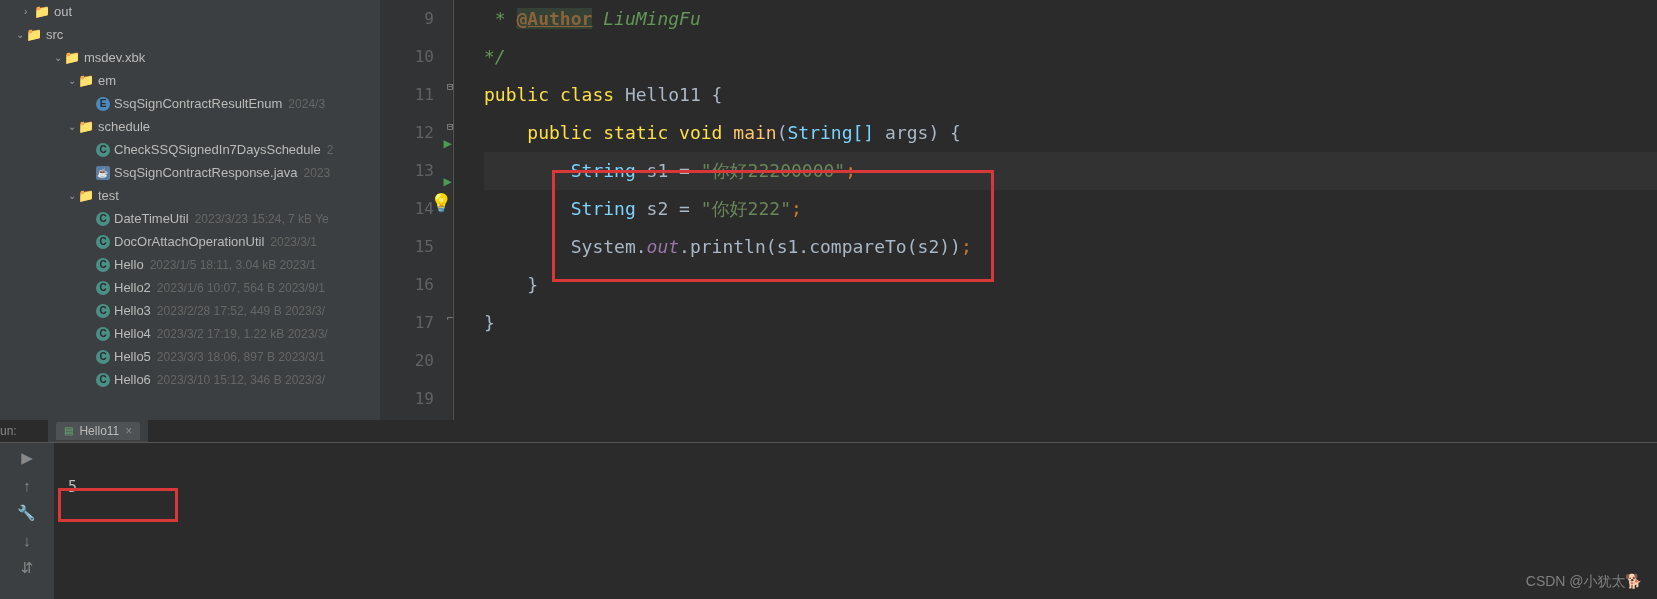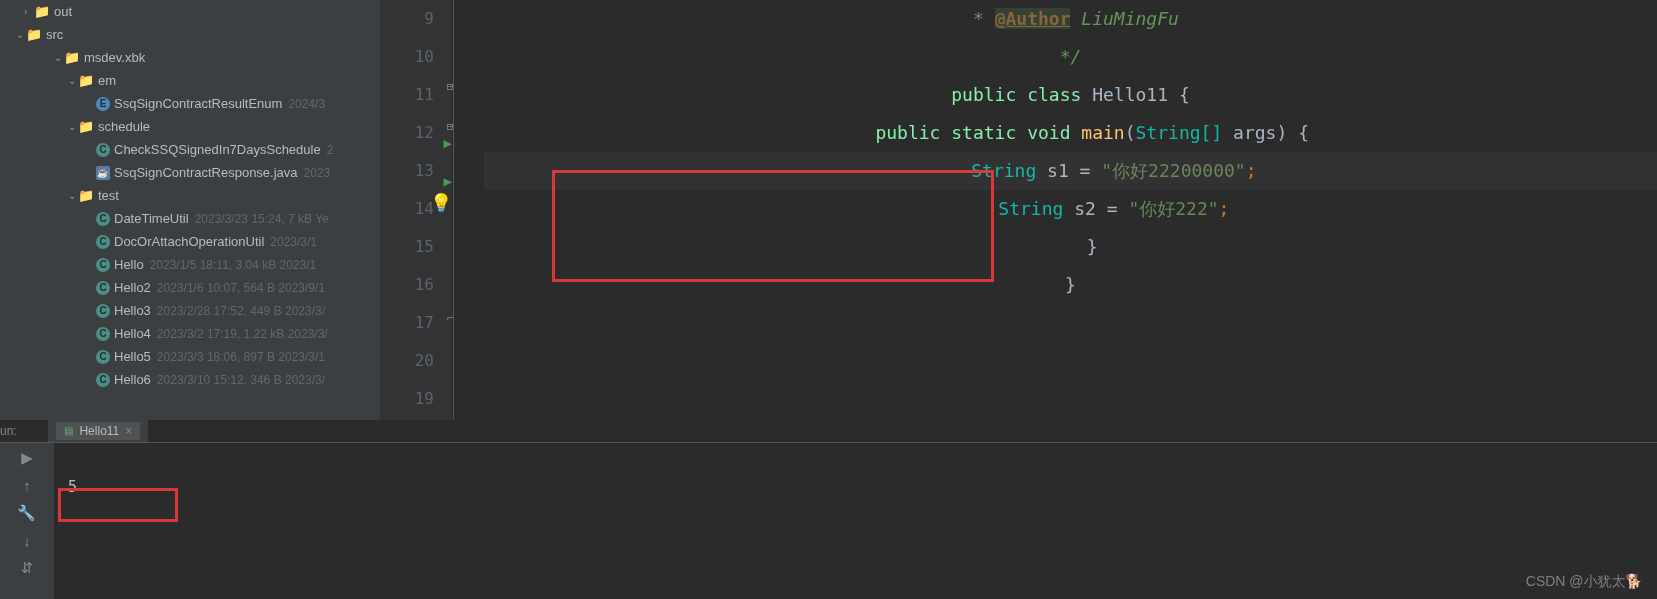--- a/index.html
+++ b/index.html
@@ -15,29 +15,29 @@
     .folder-gray { color: #888; }
     .icon-c { background: #4a9087; color: #2b2b2b; border-radius: 50%; width: 14px; height: 14px; }
     .icon-e { background: #4a8abf; color: #2b2b2b; border-radius: 50%; width: 14px; height: 14px; }
     .icon-j { background: #5a7ca3; color: #2a2a2a; border-radius: 2px; width: 14px; height: 14px; font-size: 9px; }
     .meta { color: #666; font-size: 12px; margin-left: 6px; }
     .editor { flex: 1; display: flex; background: #2b2b2b; }
     .gutter { width: 72px; background: #313335; text-align: right; padding-right: 18px; color: #606366; font-family: 'Consolas', monospace; font-size: 16px; line-height: 38px; padding-top: 0; position: relative; }
     .gutter-line { height: 38px; position: relative; }
     .run-triangle { color: #499c54; position: absolute; right: -18px; font-size: 14px; top: 10px; }
     .code-area { flex: 1; font-family: 'Consolas', monospace; font-size: 18px; line-height: 38px; padding-left: 32px; position: relative; }
-    .code-line { height: 38px; white-space: pre; text-align: center; }
+    .code-line { height: 38px; white-space: pre; }
     .comment { color: #629755; font-style: italic; }
     .comment-tag { background: #344134; color: #8a653b; text-decoration: underline; font-weight: bold; font-style: normal; }
-    .keyword { color: #86efac; }
+    .keyword { color: #fde047; }
     .class-name { color: #a9b7c6; }
     .method { color: #ffc66d; }
     .string { color: #6a8759; }
     .static-field { color: #9876aa; font-style: italic; }
-    .type { color: #14b8a6; }
+    .type { color: #7dd3fc; }
     .brace { color: #a9b7c6; }
     .paren { color: #a9b7c6; }
     .semi { color: #cc7832; }
     .red-box-code { position: absolute; left: 100px; top: 170px; width: 442px; height: 112px; border: 3px solid #d93838; pointer-events: none; }
     .bulb-icon { position: absolute; left: -22px; top: 184px; color: #cfa33a; font-size: 18px; }
     .fold-line { position: absolute; left: 1px; top: 0; width: 1px; height: 420px; background: #555; }
     .fold-marker { position: absolute; left: -5px; color: #888; font-size: 11px; }
     .run-panel { height: 179px; border-top: 1px solid #555; display: flex; background: #2b2b2b; }
     .run-header { position: absolute; top: 420px; left: 48px; height: 22px; background: #3c3f41; border-bottom: 1px solid #444; display: flex; align-items: center; padding: 0 8px; font-size: 12px; }
     .run-tab { display: flex; align-items: center; gap: 6px; color: #bbb; background: #4e5254; padding: 2px 8px; border-radius: 2px 2px 0 0; }
@@ -163,20 +163,21 @@
       <span class="fold-marker" style="top:108px;">⊟</span>
       <span class="fold-marker" style="top:300px;">⌐</span>
       <span class="bulb-icon">💡</span>
 
       <div class="code-line"><span class="comment"> * </span><span class="comment-tag">@Author</span><span class="comment"> </span><span class="comment">LiuMingFu</span></div>
       <div class="code-line"><span class="comment">*/</span></div>
       <div class="code-line"><span class="keyword">public</span> <span class="keyword">class</span> <span class="class-name">Hello11</span> <span class="brace">{</span></div>
       <div class="code-line">    <span class="keyword">public</span> <span class="keyword">static</span> <span class="keyword">void</span> <span class="method">main</span><span class="paren">(</span><span class="type">String[]</span> <span>args</span><span class="paren">)</span> <span class="brace">{</span></div>
       <div class="code-line highlight-line">        <span class="type">String</span> <span>s1</span> = <span class="string">"你好22200000"</span><span class="semi">;</span></div>
       <div class="code-line">        <span class="type">String</span> <span>s2</span> = <span class="string">"你好222"</span><span class="semi">;</span></div>
+      <div class="code-line">        <span>System</span>.<span class="static-field">out</span>.<span>println</span>(<span>s1</span>.<span>compareTo</span>(<span>s2</span>))<span class="semi">;</span></div>
       <div class="code-line">    <span class="brace">}</span></div>
       <div class="code-line"><span class="brace">}</span></div>
       <div class="red-box-code"></div>
     </div>
   </div>
 </div>
 
 <div class="run-label">un:</div>
 <div class="run-header">
   <div class="run-tab">

